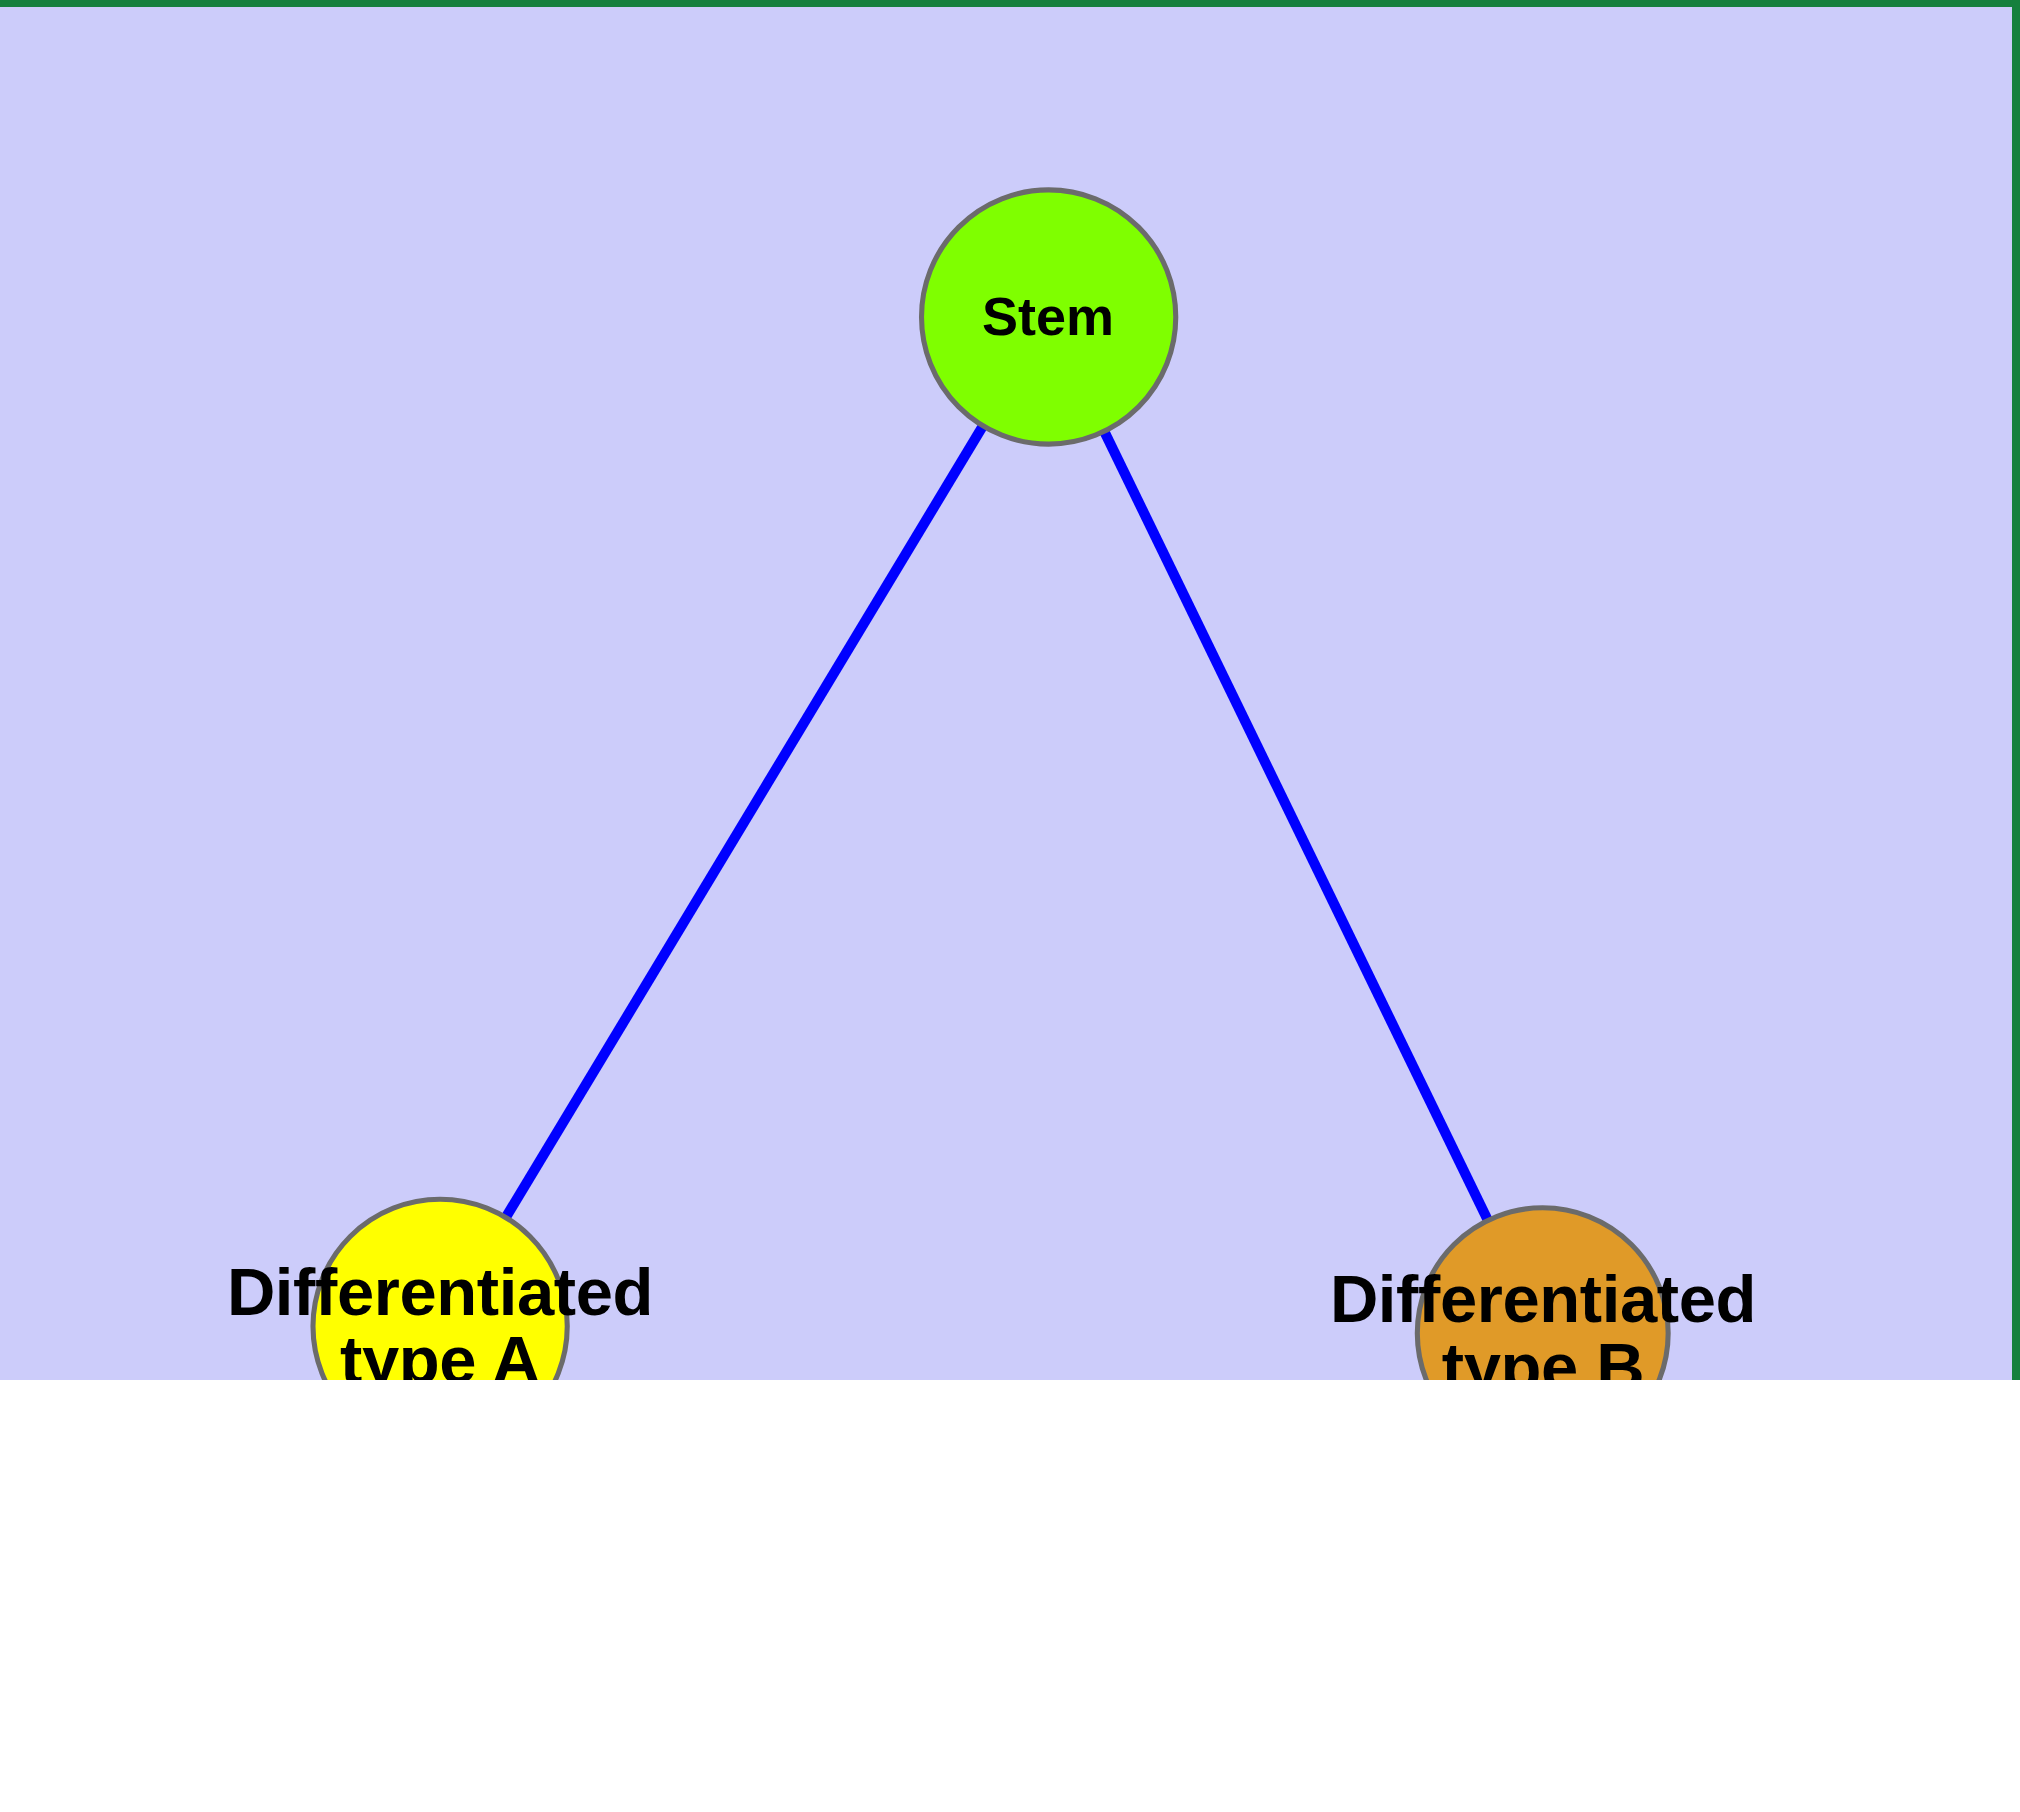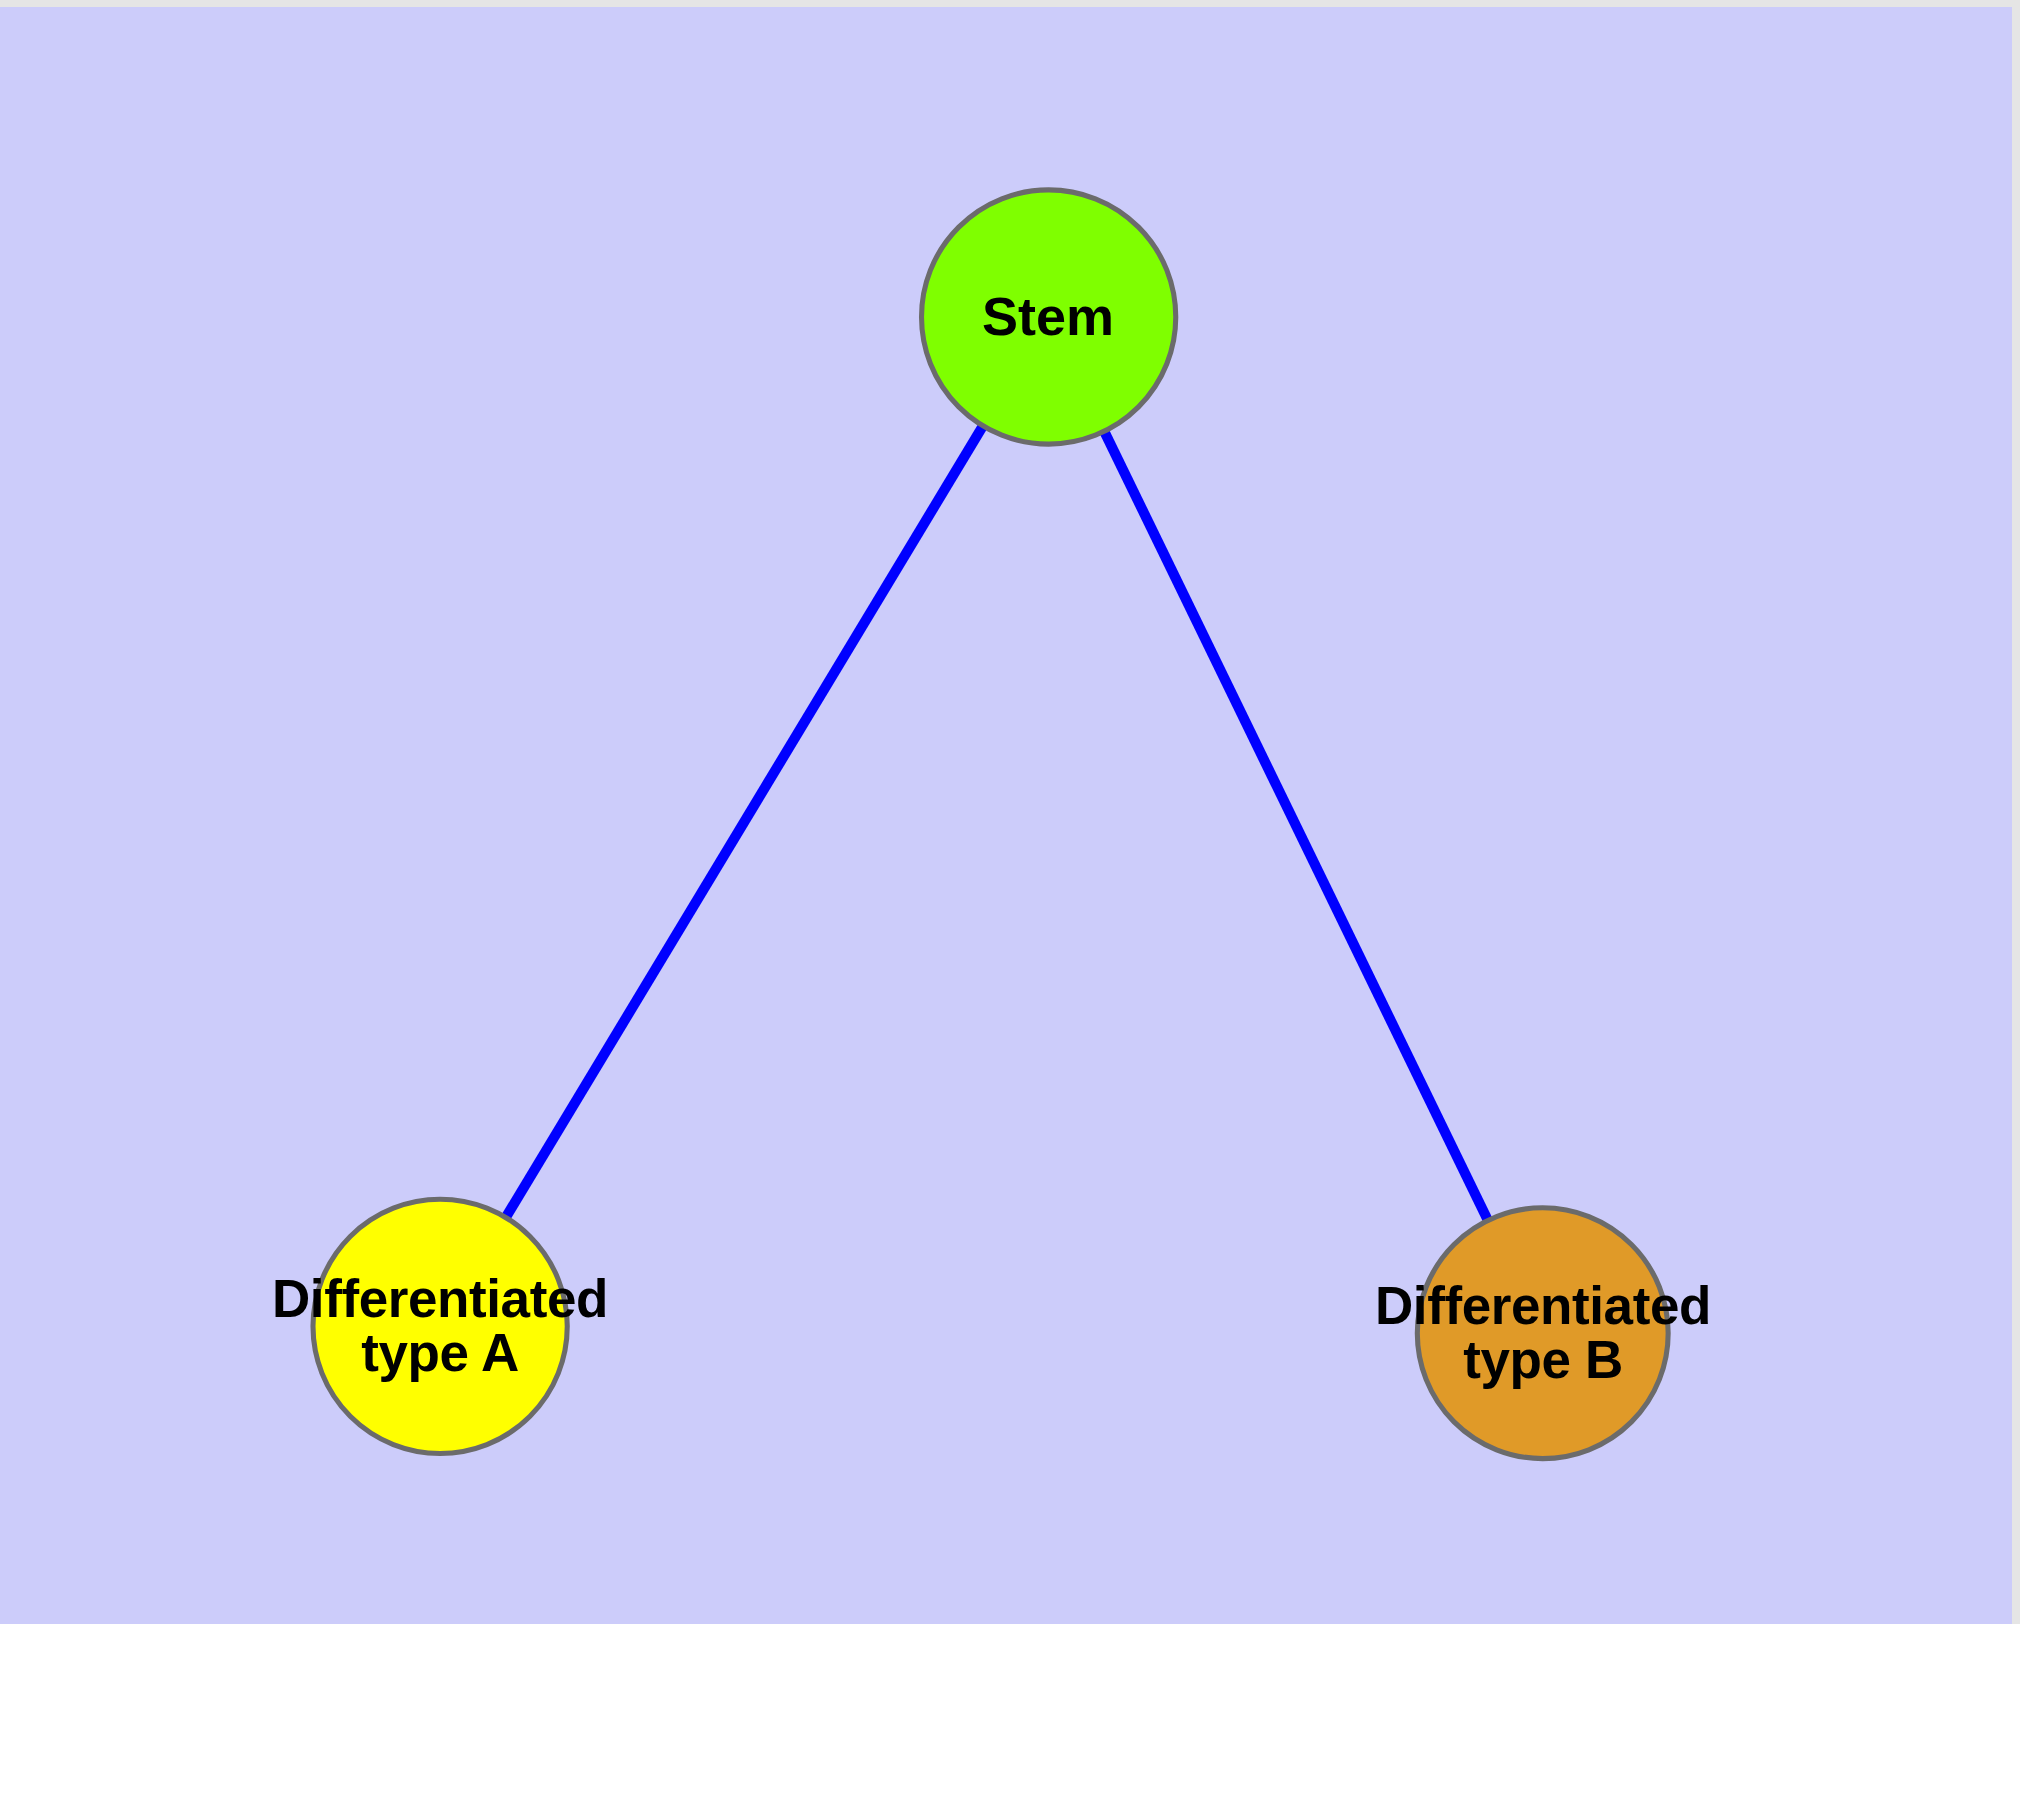--- a/index.html
+++ b/index.html
@@ -4,22 +4,22 @@
 <title>Cell Differentiation Graph</title>
 <style>
   html, body {
     margin: 0;
     padding: 0;
     background: #ffffff;
   }
   #canvas {
     position: relative;
     width: 2021px;
-    height: 1624px;
-    background: #e5e5e5;
+    height: 1380px;
+    background: #15803d;
     overflow: hidden;
     font-family: "Liberation Sans", "DejaVu Sans", sans-serif;
   }
   #plot-area {
     position: absolute;
     left: 0px;
     top: 6.8px;
     width: 2012px;
     height: 1805px;
     background: #ccccfa;
@@ -39,21 +39,21 @@
     font-weight: bold;
     line-height: 1.02;
     white-space: pre;
     pointer-events: none;
     transform: translate(-50%, -50%);
   }
   .label-stem {
     font-size: 54px;
   }
   .label-leaf {
-    font-size: 53px;
+    font-size: 67px;
     letter-spacing: -0.4px;
   }
 </style>
 </head>
 <body>
 
 <div id="canvas">
 
   <div id="plot-area"></div>
 

